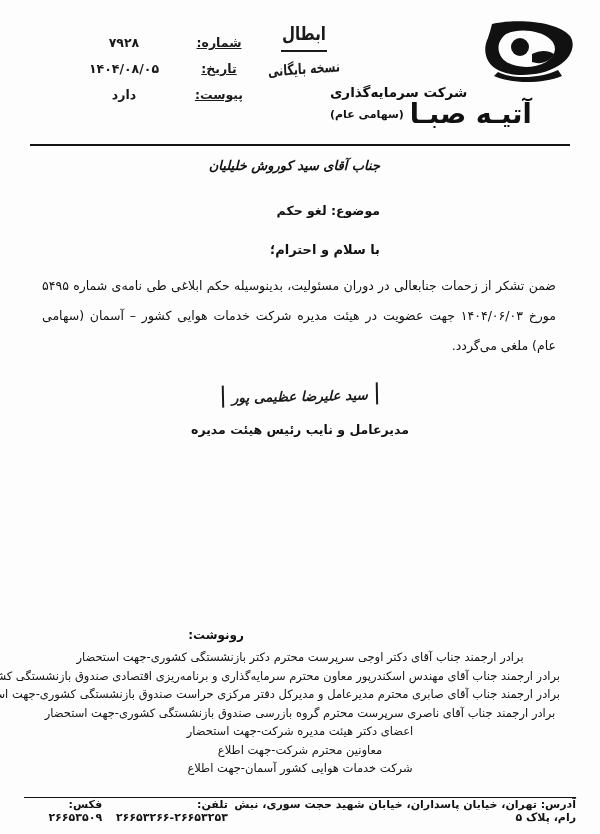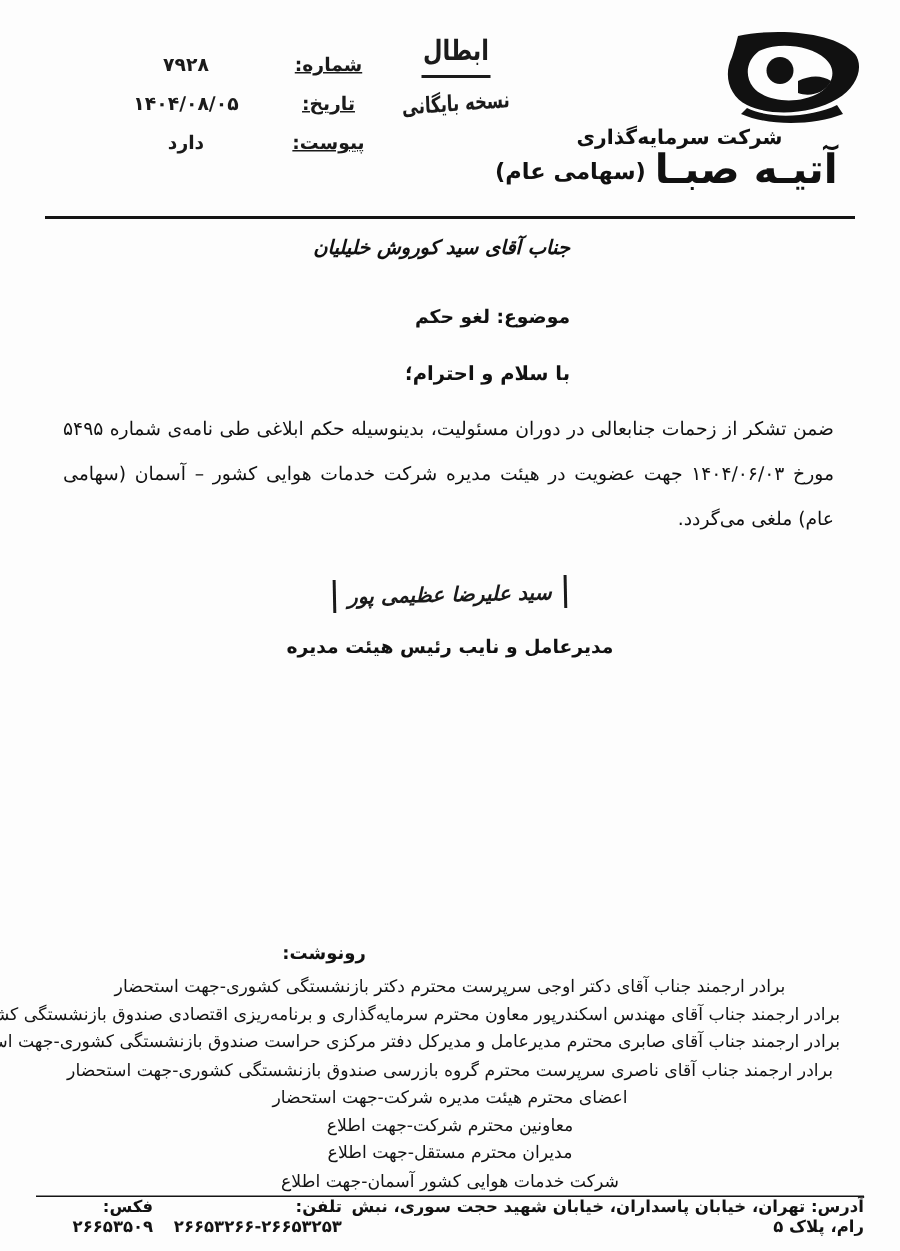--- a/index.html
+++ b/index.html
@@ -108,35 +108,35 @@
     width: 96px;
     height: 62px;
     margin: 0 0 0 auto;
     position: relative;
   }
   .brand-name {
     margin-top: 2px;
     font-size: 13.5px;
     font-weight: 700;
     color: #111;
-    text-align: center;
+    text-align: left;
     padding-left: 4px;
     letter-spacing: 0.2px;
   }
   .brand-logo-fa {
     margin-top: -2px;
     font-size: 27px;
     font-weight: 700;
     color: #111;
     text-align: left;
     padding-left: 4px;
     line-height: 1.15;
   }
   .brand-logo-fa .sub {
-    font-size: 15px;
+    font-size: 11px;
     font-weight: 600;
     vertical-align: middle;
     margin-right: 6px;
   }
 
   .header-rule {
     position: absolute;
     top: 128px;
     right: 30px;
     left: 30px;
@@ -327,23 +327,22 @@
     <div class="sig-name">سید علیرضا عظیمی پور</div>
     <div class="sig-title">مدیرعامل و نایب رئیس هیئت مدیره</div>
   </div>
 
   <div class="cc">
     <div class="cc-title">رونوشت:</div>
     <div class="cc-item">برادر ارجمند جناب آقای دکتر اوجی سرپرست محترم دکتر بازنشستگی کشوری-جهت استحضار</div>
     <div class="cc-item">برادر ارجمند جناب آقای مهندس اسکندرپور معاون محترم سرمایه‌گذاری و برنامه‌ریزی اقتصادی صندوق بازنشستگی کشوری-جهت استحضار</div>
     <div class="cc-item">برادر ارجمند جناب آقای صابری محترم مدیرعامل و مدیرکل دفتر مرکزی حراست صندوق بازنشستگی کشوری-جهت استحضار</div>
     <div class="cc-item">برادر ارجمند جناب آقای ناصری سرپرست محترم گروه بازرسی صندوق بازنشستگی کشوری-جهت استحضار</div>
-    <div class="cc-item">اعضای محترم هیئت مدیره شرکت-جهت استحضار</div>
+    <div class="cc-item">اعضای دکتر هیئت مدیره شرکت-جهت استحضار</div>
     <div class="cc-item">معاونین محترم شرکت-جهت اطلاع</div>
-    <div class="cc-item">مدیران محترم مستقل-جهت اطلاع</div>
     <div class="cc-item">شرکت خدمات هوایی کشور آسمان-جهت اطلاع</div>
   </div>
 
   <div class="footer-rule"></div>
   <div class="footer">
     <span class="footer-right">آدرس: تهران، خیابان پاسداران، خیابان شهید حجت سوری، نبش رام، پلاک ۵</span>
     <span class="footer-left">تلفن: ۲۶۶۵۳۲۵۳-۲۶۶۵۳۲۶۶</span>
     <span class="footer-left">فکس: ۲۶۶۵۳۵۰۹</span>
   </div>
 

